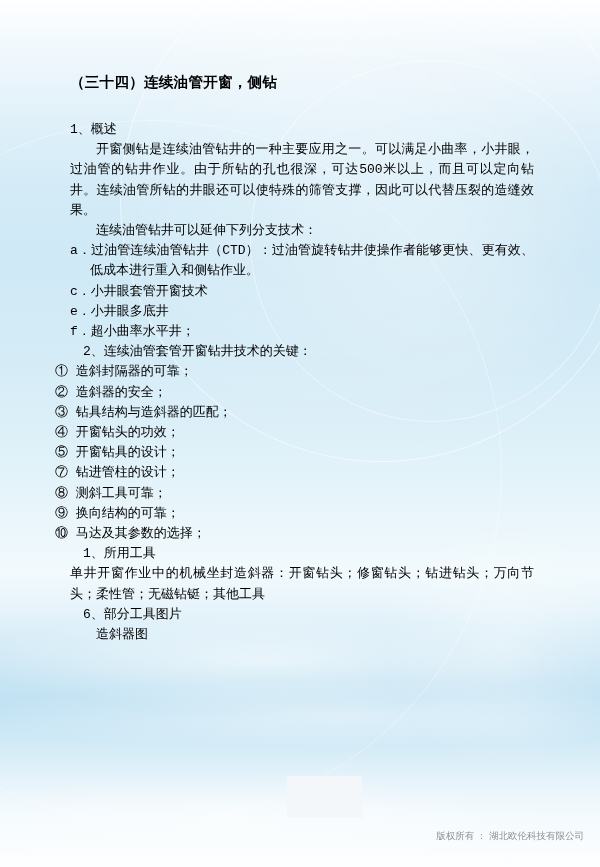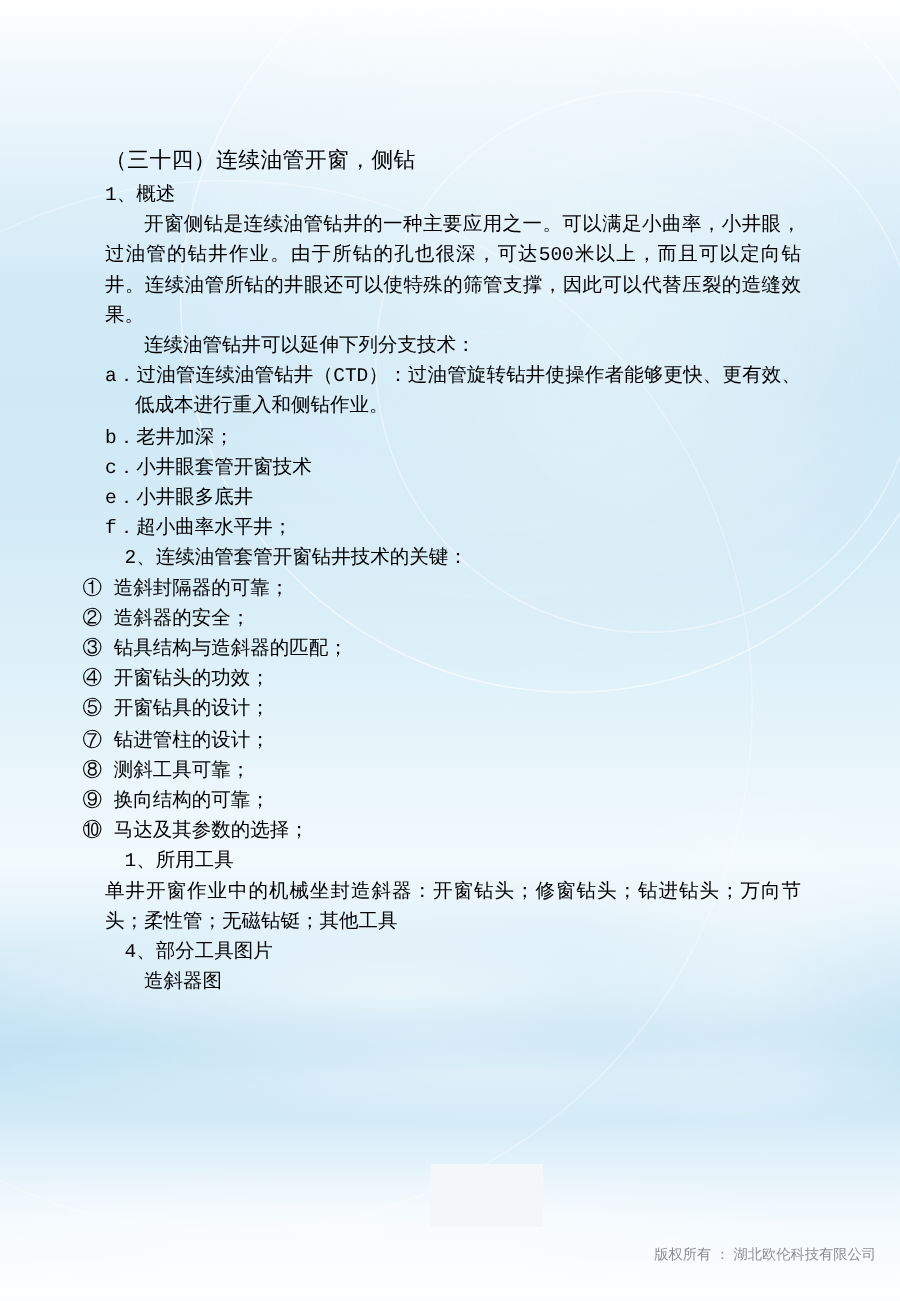--- a/index.html
+++ b/index.html
@@ -103,25 +103,24 @@
     width: 75px;
     height: 42px;
     background: #f3f7fa;
     border: none;
   }
   .doc-title {
     position: absolute;
     left: 70px;
     top: 73px;
     font-size: 14.5px;
-    font-weight: normal;
+    font-weight: bold;
     color: #000;
     letter-spacing: 0.3px;
     font-family: "Liberation Serif", "DejaVu Serif", serif;
-    margin-top: 24px;
   }
   .body-text {
     position: absolute;
     left: 70px;
     top: 120px;
     width: 464px;
     font-size: 13px;
     line-height: 20.2px;
     color: #000;
   }
@@ -172,34 +171,33 @@
 
   <div class="image-placeholder"></div>
 
   <div class="doc-title">（三十四）连续油管开窗，侧钻</div>
 
   <div class="body-text">
     <p class="p">1、概述</p>
     <p class="p indent2">开窗侧钻是连续油管钻井的一种主要应用之一。可以满足小曲率，小井眼，过油管的钻井作业。由于所钻的孔也很深，可达500米以上，而且可以定向钻井。连续油管所钻的井眼还可以使特殊的筛管支撑，因此可以代替压裂的造缝效果。</p>
     <p class="p indent2">连续油管钻井可以延伸下列分支技术：</p>
     <p class="p hang">a．过油管连续油管钻井（CTD）：过油管旋转钻井使操作者能够更快、更有效、低成本进行重入和侧钻作业。</p>
-    <p class="p hang">b．老井加深；</p>
     <p class="p hang">c．小井眼套管开窗技术</p>
     <p class="p hang">e．小井眼多底井</p>
     <p class="p hang">f．超小曲率水平井；</p>
     <p class="p indent1">2、连续油管套管开窗钻井技术的关键：</p>
     <p class="p hang-num pad-left-small">① 造斜封隔器的可靠；</p>
     <p class="p hang-num pad-left-small">② 造斜器的安全；</p>
     <p class="p hang-num pad-left-small">③ 钻具结构与造斜器的匹配；</p>
     <p class="p hang-num pad-left-small">④ 开窗钻头的功效；</p>
     <p class="p hang-num pad-left-small">⑤ 开窗钻具的设计；</p>
     <p class="p hang-num pad-left-small">⑦ 钻进管柱的设计；</p>
     <p class="p hang-num pad-left-small">⑧ 测斜工具可靠；</p>
     <p class="p hang-num pad-left-small">⑨ 换向结构的可靠；</p>
     <p class="p hang-num pad-left-small">⑩ 马达及其参数的选择；</p>
     <p class="p indent1">1、所用工具</p>
     <p class="p">单井开窗作业中的机械坐封造斜器：开窗钻头；修窗钻头；钻进钻头；万向节头；柔性管；无磁钻铤；其他工具</p>
-    <p class="p indent1">4、部分工具图片</p>
+    <p class="p indent1">6、部分工具图片</p>
     <p class="p indent2">造斜器图</p>
   </div>
 
   <div class="footer">版权所有 ：  湖北欧伦科技有限公司</div>
 </div>
 
 </body></html>

